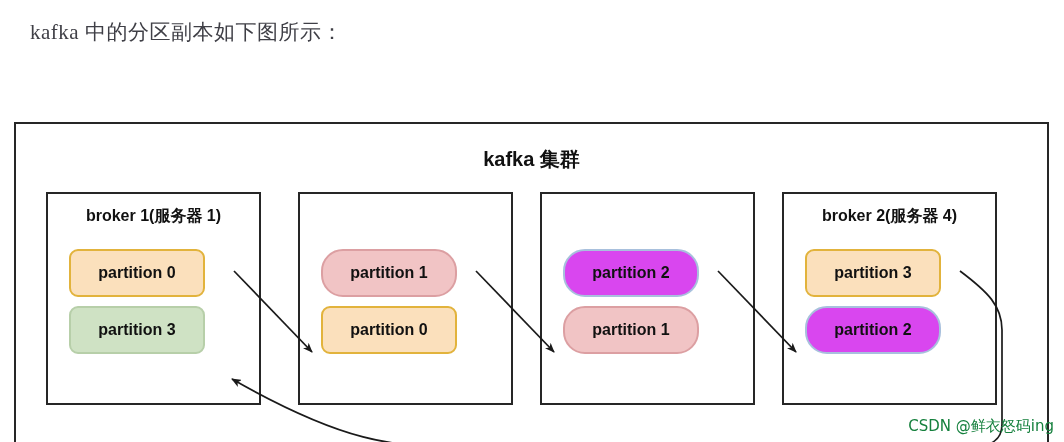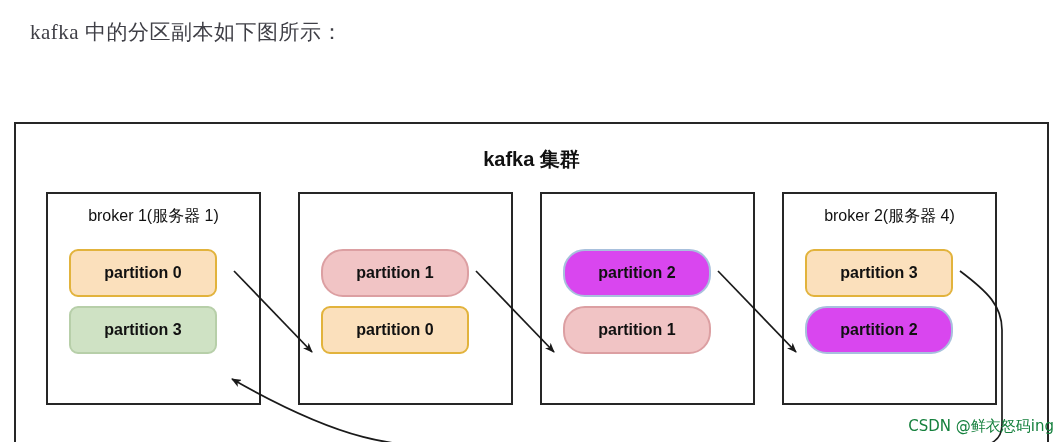--- a/index.html
+++ b/index.html
@@ -67,30 +67,30 @@
   #broker-2 { left: 524px; }
   #broker-3 { left: 766px; }
 
   .broker-label {
     position: absolute;
     left: 0;
     top: 12px;
     width: 100%;
     text-align: center;
     font-size: 16px;
-    font-weight: normal;
+    font-weight: bold;
     color: #111111;
     white-space: nowrap;
   }
 
   
   .partition {
     position: absolute;
     left: 21px;
-    width: 148px;
+    width: 136px;
     height: 48px;
     border-radius: 9px;
     border: 2px solid #cccccc;
     box-sizing: border-box;
     display: flex;
     align-items: center;
     justify-content: center;
     font-size: 16px;
     font-weight: bold;
     color: #111111;

